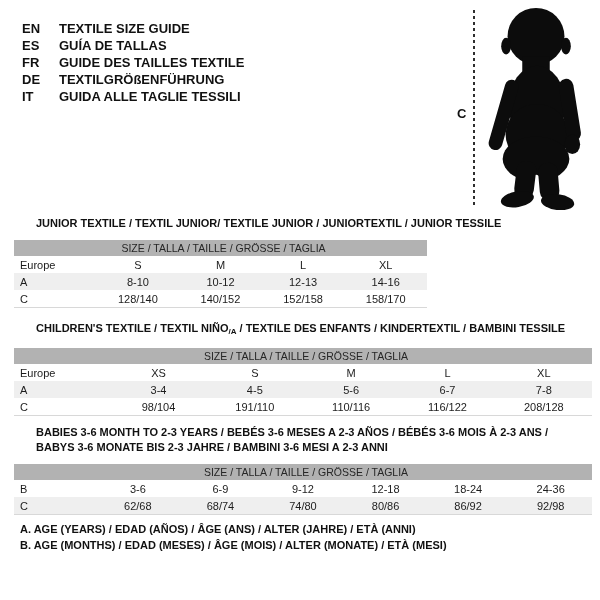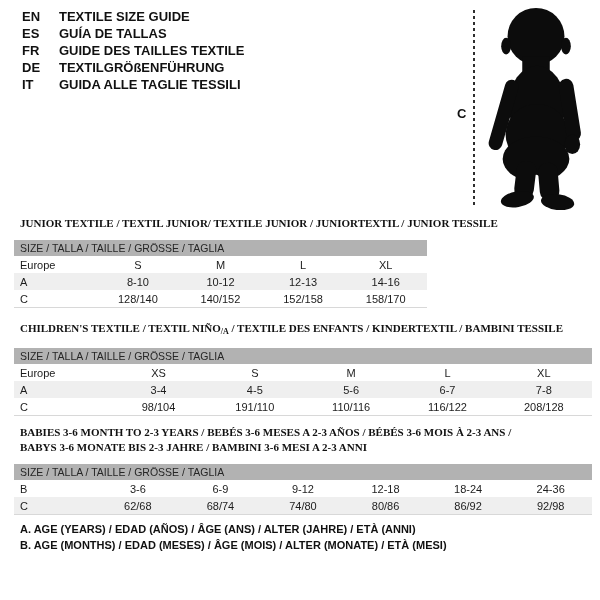--- a/index.html
+++ b/index.html
@@ -1,41 +1,41 @@
 <!DOCTYPE html>
 <html><head>
 <meta charset="utf-8">
 <style>
   html,body{margin:0;padding:0;background:#fff;}
   #canvas{
     position:relative;width:600px;height:600px;background:#ffffff;overflow:hidden;
     font-family:"Liberation Sans","DejaVu Sans",sans-serif;color:#1c1c1c;
   }
   
-  .lang-block{position:absolute;left:22px;top:8px;}
+  .lang-block{position:absolute;left:22px;top:20px;}
   .lang-row{display:flex;font-weight:bold;font-size:13px;line-height:17px;color:#111;}
   .lang-code{width:37px;flex:0 0 37px;}
   
   .measure-line{
     position:absolute;left:473px;top:10px;width:2px;height:198px;
     background:repeating-linear-gradient(to bottom,#2e2e2e 0 3px,transparent 3px 6px);
   }
   .measure-label{position:absolute;left:457px;top:106px;font-weight:bold;font-size:13px;color:#111;}
   .baby{position:absolute;left:477px;top:4px;width:118px;height:206px;}
   
   .sec{position:absolute;left:14px;}
   .sec1{top:216px;} .sec2{top:321px;} .sec3{top:425px;}
-  .tbl-title{font-weight:bold;font-size:11px;line-height:15px;white-space:nowrap;margin:0 0 0 6px;color:#111;font-family:Liberation Serif, serif;}
+  .tbl-title{font-weight:bold;font-size:11px;line-height:15px;white-space:nowrap;margin:0 0 0 22px;color:#111;}
   .title-gap{height:9px;}
   .subscript{font-size:8px;vertical-align:-2px;}
   .tbl-wrap{background:#fff;}
   .w1{width:413px;} .w2{width:578px;}
   table{width:100%;border-collapse:collapse;table-layout:fixed;font-size:11px;color:#1c1c1c;border-bottom:1px solid #d8d8d8;}
   tr.size-head td{
-    background:#b2b2b2;color:#262626;font-size:10.5px;text-align:left;
+    background:#b2b2b2;color:#262626;font-size:10.5px;text-align:center;
     padding:2px 0 2px 6px;height:11px;white-space:nowrap;overflow:visible;
   }
   td{height:17px;text-align:center;padding:0;white-space:nowrap;}
   td.rowlabel{text-align:left;padding-left:6px;}
   .w1 td.rowlabel{width:56px;} .w2 td.rowlabel{width:40px;}
   tr.stripe td{background:#efefef;}
   
   .legend{position:absolute;left:20px;top:521px;}
   .legend div{font-weight:bold;font-size:11px;line-height:16px;white-space:nowrap;color:#111;}
 </style>

